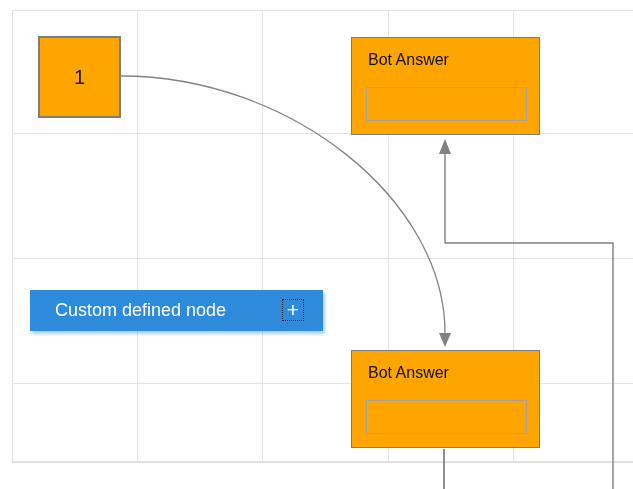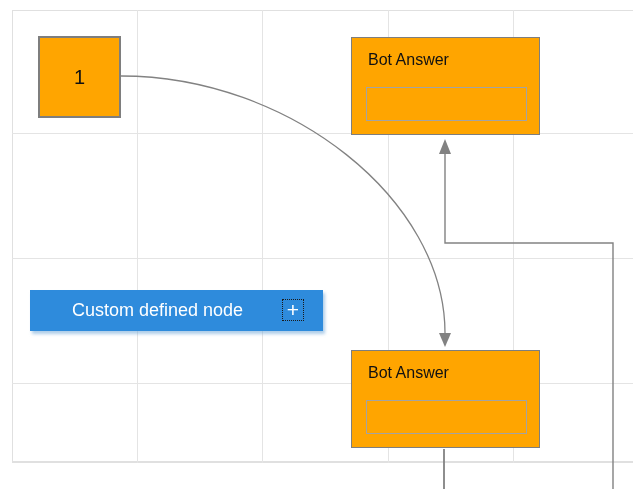--- a/index.html
+++ b/index.html
@@ -46,21 +46,21 @@
   .bot-input{
     position:absolute;left:14px;top:49px;width:161px;height:34px;
     border:1px solid var(--inner-border);box-sizing:border-box;
     background:transparent;
   }
   .custom-node{
     left:30px;top:290px;width:293px;height:41px;background:var(--node-blue);
     display:flex;align-items:center;color:var(--text-light);
     box-shadow:2px 3px 3px rgba(110,165,215,0.55);
   }
-  .custom-label{margin-left:42px;font-size:18px;white-space:nowrap;}
+  .custom-label{margin-left:25px;font-size:18px;white-space:nowrap;}
   .plus-btn{
     position:absolute;right:19px;top:9px;width:20px;height:20px;
     border:1px dotted #1A1A1A;display:flex;align-items:center;
     justify-content:center;color:var(--text-light);
     font-size:21px;line-height:18px;cursor:pointer;
   }
   svg.wires{position:absolute;left:0;top:0;width:633px;height:489px;
     pointer-events:none;}
   svg.wires .wire{fill:none;stroke:var(--connector);}
   svg.wires .head{fill:var(--connector);stroke:none;}

